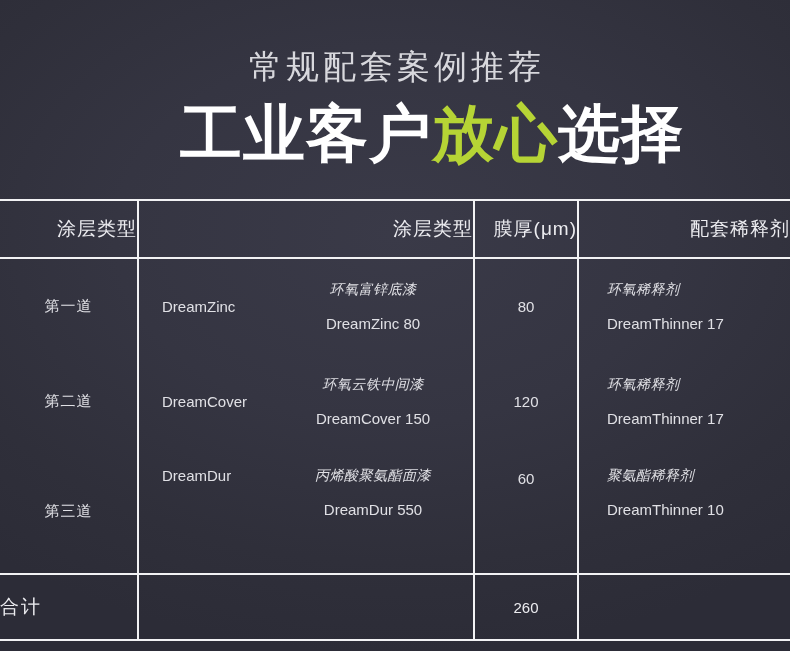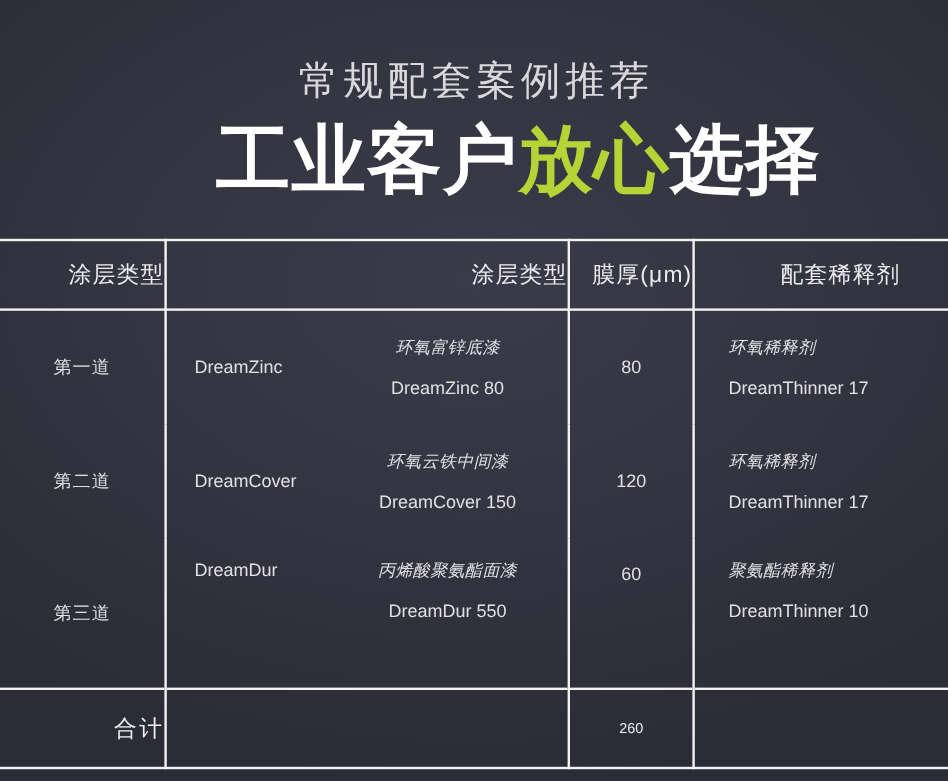--- a/index.html
+++ b/index.html
@@ -144,23 +144,23 @@
     white-space: nowrap;
   }
 
   .row-total td {
     height: 64px;
     border-top: 2px solid #f2f2f4;
     border-bottom: 2px solid #f2f2f4;
     font-size: 19px;
     color: #ececf0;
   }
-  .row-total td.cell-type  { border-right: 2px solid #f2f2f4; text-align: right; letter-spacing: 2px; }
+  .row-total td.cell-type  { border-right: 2px solid #f2f2f4; text-align: left; letter-spacing: 2px; }
   .row-total td.cell-name  { border-right: 2px solid #f2f2f4; }
-  .row-total td.cell-thick { border-right: 2px solid #f2f2f4; text-align: center; font-size: 12px; }
+  .row-total td.cell-thick { border-right: 2px solid #f2f2f4; text-align: center; font-size: 15px; }
 </style>
 </head>
 <body>
 
 <div id="page">
 
   <div class="hero">
     <div class="hero-sub">常规配套案例推荐</div>
     <div class="hero-title"><span>工业客户</span><span class="accent">放心</span><span>选择</span></div>
   </div>
@@ -171,21 +171,21 @@
       <col class="col-name">
       <col class="col-thick">
       <col class="col-thin">
     </colgroup>
     <tbody>
 
       <tr class="row-head">
         <td class="cell-type">涂层类型</td>
         <td class="cell-name">涂层类型</td>
         <td class="cell-thick">膜厚(μm)</td>
-        <td class="cell-thin" style="text-align:center; padding-left:32px;">配套稀释剂</td>
+        <td class="cell-thin" style="text-align:right; padding-left:32px;">配套稀释剂</td>
       </tr>
 
       <tr class="row-data">
         <td class="cell-type">第一道</td>
         <td class="cell-name">
           <div class="name-wrap">
             <div class="brand">DreamZinc</div>
             <div class="product">
               <div class="line1">环氧富锌底漆</div>
               <div class="line2">DreamZinc 80</div>

